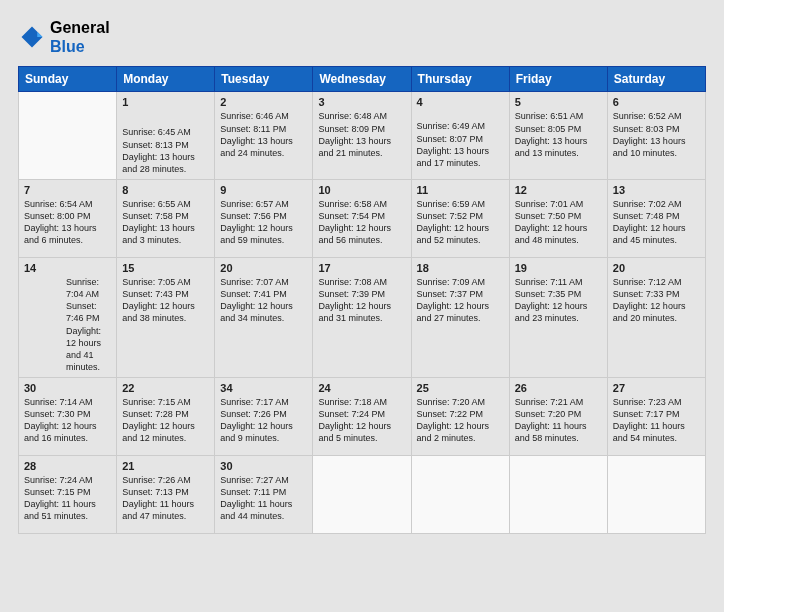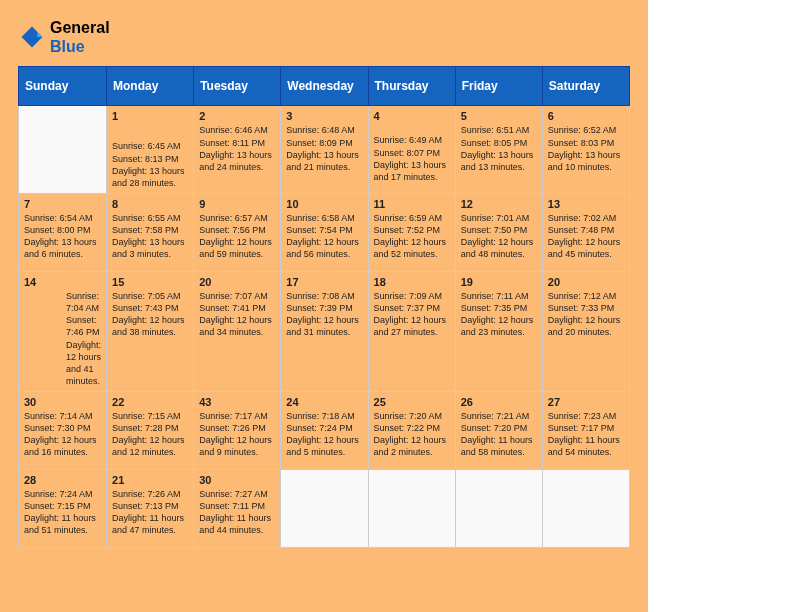--- a/index.html
+++ b/index.html
@@ -4,24 +4,24 @@
   <style>
     * { box-sizing: border-box; margin: 0; padding: 0; }
     body {
       font-family: Arial, sans-serif;
       background: #fff;
       width: 792px;
       height: 612px;
       overflow: hidden;
     }
     .page {
-      width: 648px;
+      width: 724px;
       min-height: 612px;
       padding: 18px 18px 10px 18px;
-      background: #fdba74;
+      background: #e5e5e5;
     }
     .header {
       display: flex;
       justify-content: space-between;
       align-items: flex-start;
       margin-bottom: 10px;
     }
     .logo {
       display: flex;
       align-items: center;
@@ -55,21 +55,21 @@
       width: 100%;
       border-collapse: collapse;
       border: 1px solid #ccc;
     }
     .calendar th {
       background: #1565c0;
       color: #fff;
       font-size: 12px;
       font-weight: bold;
       text-align: left;
-      padding: 12px 6px;
+      padding: 5px 6px;
       border: 1px solid #1040a0;
     }
     .calendar td {
       vertical-align: top;
       border: 1px solid #ccc;
       padding: 4px 5px;
       width: calc(100% / 7);
       font-size: 9.5px;
       color: #222;
       height: 78px;
@@ -279,21 +279,21 @@
 and 16 minutes.</div>
           </td>
           <td>
             <span class="day-num">22</span>
             <div class="day-info" style="white-space: pre-line;">Sunrise: 7:15 AM
 Sunset: 7:28 PM
 Daylight: 12 hours
 and 12 minutes.</div>
           </td>
           <td>
-            <span class="day-num">43</span>
+            <span class="day-num">34</span>
             <div class="day-info" style="white-space: pre-line;">Sunrise: 7:17 AM
 Sunset: 7:26 PM
 Daylight: 12 hours
 and 9 minutes.</div>
           </td>
           <td>
             <span class="day-num">24</span>
             <div class="day-info" style="white-space: pre-line;">Sunrise: 7:18 AM
 Sunset: 7:24 PM
 Daylight: 12 hours

